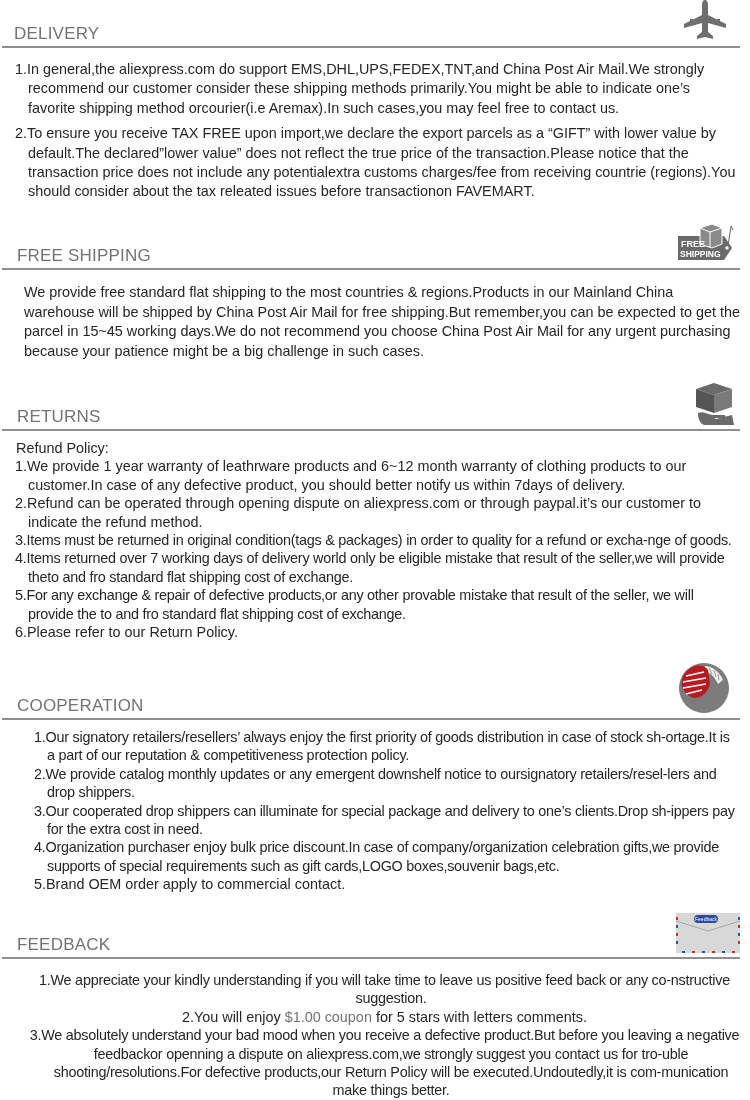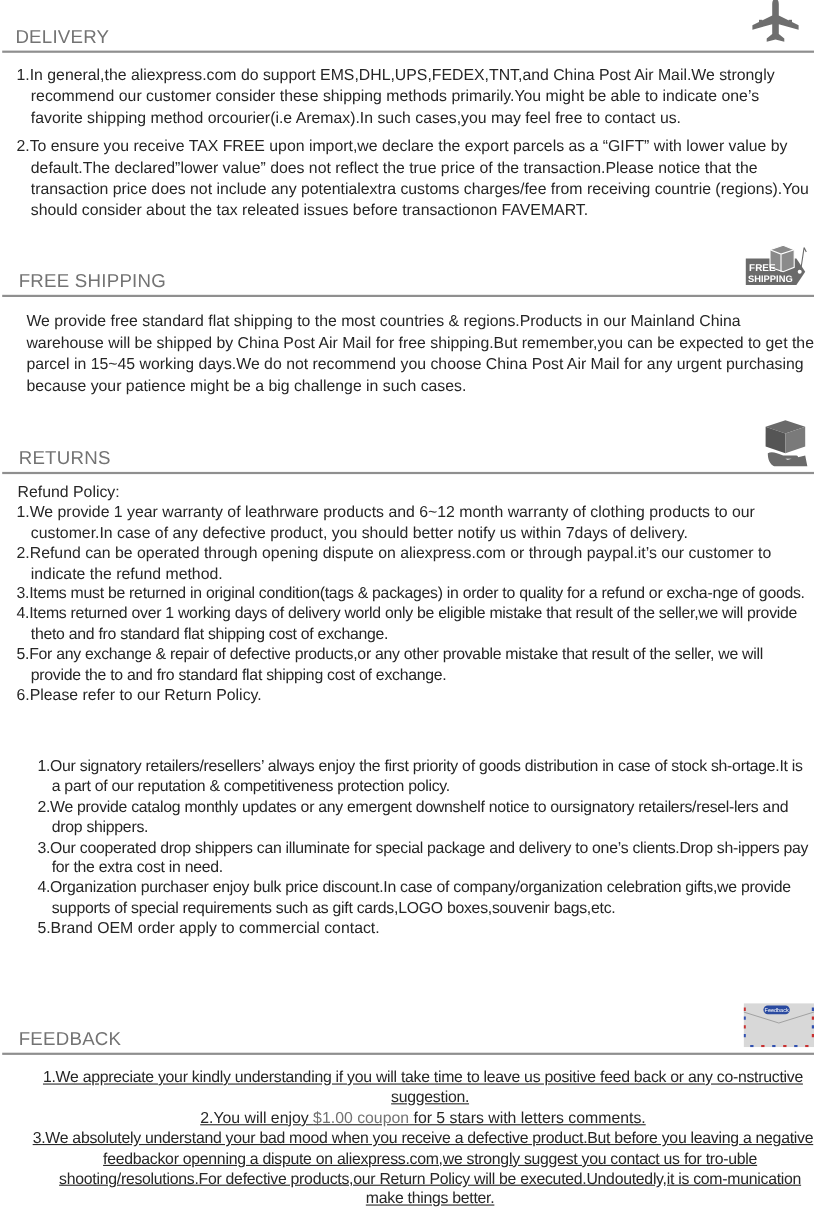--- a/index.html
+++ b/index.html
@@ -83,37 +83,50 @@
         <path fill="#6a6a6a" d="M6 32 C10 30 14 32 20 34 L32 34 C34 34 34 37 32 37 L22 37 L24 38 L40 34 L42 44 L12 44 C8 42 6 38 6 32 Z"></path>
       </svg>
     </span>
     <div class="sec-rule"></div>
   </div>
   <div class="sec-body" style="padding-top:8px;padding-left:16px;font-size:14.4px;line-height:18.4px;">
     <p>Refund Policy:</p>
     <p class="item" style="padding-left:12px;">1.We provide 1 year warranty of leathrware products and 6~12 month warranty of clothing products to our customer.In case of any defective product, you should better notify us within 7days of delivery.</p>
     <p class="item" style="padding-left:12px;">2.Refund can be operated through opening dispute on aliexpress.com or through paypal.it’s our customer to indicate the refund method.</p>
     <p class="item cond" style="padding-left:12px;">3.Items must be returned in original condition(tags &amp; packages) in order to quality for a refund or excha-nge of goods.</p>
-    <p class="item cond" style="padding-left:12px;">4.Items returned over 1 working days of delivery world only be eligible mistake that result of the seller,we will provide theto and fro standard flat shipping cost of exchange.</p>
+    <p class="item cond" style="padding-left:12px;">4.Items returned over 7 working days of delivery world only be eligible mistake that result of the seller,we will provide theto and fro standard flat shipping cost of exchange.</p>
     <p class="item cond" style="padding-left:12px;">5.For any exchange &amp; repair of defective products,or any other provable mistake that result of the seller, we will provide the to and fro standard flat shipping cost of exchange.</p>
     <p class="item" style="padding-left:12px;">6.Please refer to our Return Policy.</p>
   </div>
 </section>
 
 <section class="section" style="top:680px;">
+  <div class="sec-head">
+    <span class="sec-title" style="left:17px;">COOPERATION</span>
+    <span class="sec-icon" style="right:20px;bottom:2px;">
+      <svg width="52" height="52" viewBox="0 0 52 52">
+        <circle cx="26" cy="26" r="25" fill="#7c7c7c"></circle>
+        <path fill="#ffffff" d="M27 4 C34 4 42 10 45 18 L40 22 C36 14 32 10 27 10 Z" opacity="0.85"></path>
+        <path fill="none" stroke="#9a9a9a" stroke-width="1" d="M31 6 L34 12 M36 8 L38 15 M40 12 L41 18"></path>
+        <path fill="#b81a20" d="M10 8 C16 2 26 2 30 8 L32 22 C30 30 24 36 16 36 C8 34 2 26 4 18 C5 13 7 10 10 8 Z"></path>
+        <path fill="none" stroke="#ffffff" stroke-width="1.3" d="M8 14 L26 10 M5 20 L28 16 M5 26 L28 22 M8 32 L24 28"></path>
+      </svg>
+    </span>
+    <div class="sec-rule"></div>
+  </div>
   <div class="sec-body" style="padding-top:8px;padding-left:35px;font-size:14.4px;line-height:18.4px;">
     <p class="item cond" style="padding-left:12px;">1.Our signatory retailers/resellers’ always enjoy the first priority of goods distribution in case of stock sh-ortage.It is a part of our reputation &amp; competitiveness protection policy.</p>
     <p class="item cond" style="padding-left:12px;">2.We provide catalog monthly updates or any emergent downshelf notice to oursignatory retailers/resel-lers and drop shippers.</p>
     <p class="item cond" style="padding-left:12px;">3.Our cooperated drop shippers can illuminate for special package and delivery to one’s clients.Drop sh-ippers pay for the extra cost in need.</p>
     <p class="item cond" style="padding-left:12px;">4.Organization purchaser enjoy bulk price discount.In case of company/organization celebration gifts,we provide supports of special requirements such as gift cards,LOGO boxes,souvenir bags,etc.</p>
     <p class="item" style="padding-left:12px;">5.Brand OEM order apply to commercial contact.</p>
   </div>
 </section>
 
-<section class="section" style="top:919px;text-decoration:underline;">
+<section class="section" style="top:919px;">
   <div class="sec-head">
     <span class="sec-title" style="left:17px;">FEEDBACK</span>
     <span class="sec-icon" style="right:10px;bottom:2px;">
       <svg width="64" height="40" viewBox="0 0 64 40">
         <rect x="0" y="0" width="64" height="40" fill="#d8d8d8"></rect>
         <path fill="none" stroke="#9a9a9a" stroke-width="0.8" d="M0 8 L32 18 L64 8"></path>
         <g stroke-width="2">
           <line x1="1" y1="4" x2="1" y2="7" stroke="#c83030"></line>
           <line x1="1" y1="12" x2="1" y2="15" stroke="#3050b0"></line>
           <line x1="1" y1="20" x2="1" y2="23" stroke="#c83030"></line>

